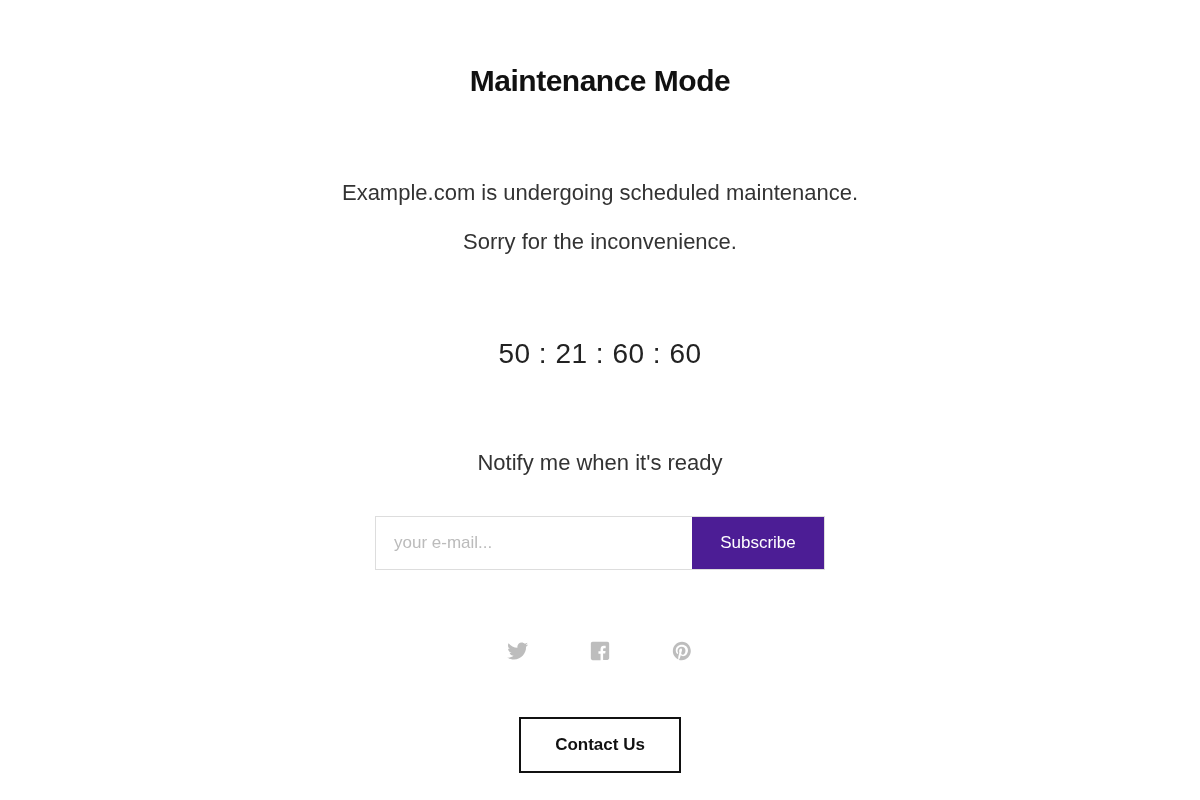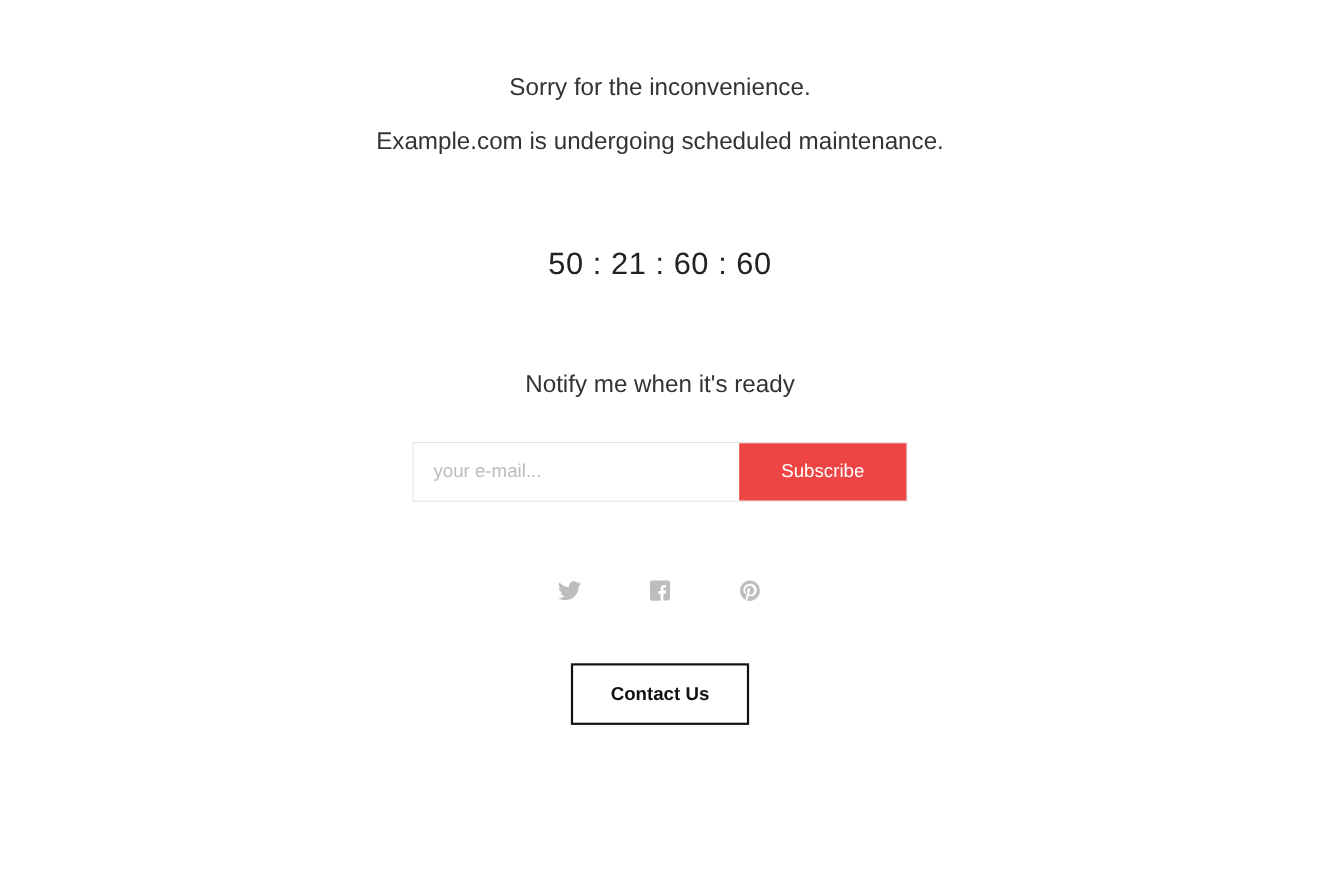--- a/index.html
+++ b/index.html
@@ -57,23 +57,23 @@
       height: 52px;
       border: none;
       padding: 0 18px;
       font-size: 17px;
       font-weight: 300;
       color: #b91c1c;
       outline: none;
     }
     .subscribe input::placeholder { color: #bbb; }
     .subscribe button {
-      width: 152px;
+      width: 132px;
       height: 52px;
-      background: #ef4444;
+      background: #4c1d95;
       color: #fff;
       border: none;
       font-size: 17px;
       font-weight: 400;
       cursor: pointer;
     }
     .socials {
       display: flex;
       justify-content: center;
       gap: 60px;
@@ -95,23 +95,24 @@
       font-weight: 700;
       color: #111;
       cursor: pointer;
     }
   </style>
 </head>
 <body>
 
 <div class="wrap">
 
+  <h1 class="title">Maintenance Mode</h1>
 
+  <p class="msg">Example.com is undergoing scheduled maintenance.</p>
   <p class="msg">Sorry for the inconvenience.</p>
-  <p class="msg">Example.com is undergoing scheduled maintenance.</p>
 
   <div class="countdown">
     <span>50</span><span> : </span><span>21</span><span> : </span><span>60</span><span> : </span><span>60</span>
   </div>
 
   <p class="notify-label">Notify me when it's ready</p>
 
   <div class="subscribe">
     <input type="text" placeholder="your e-mail..." style="">
     <button>Subscribe</button>

